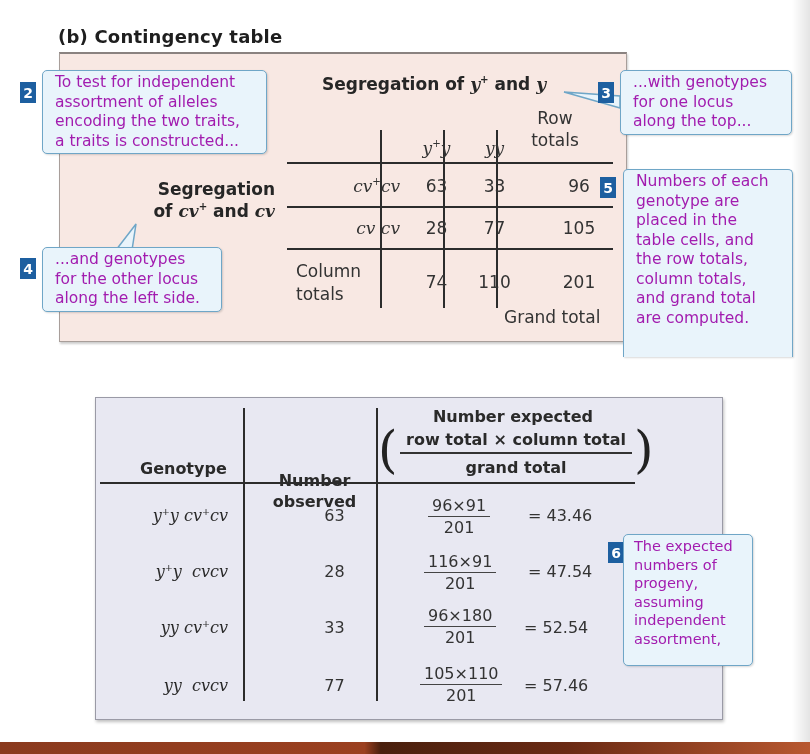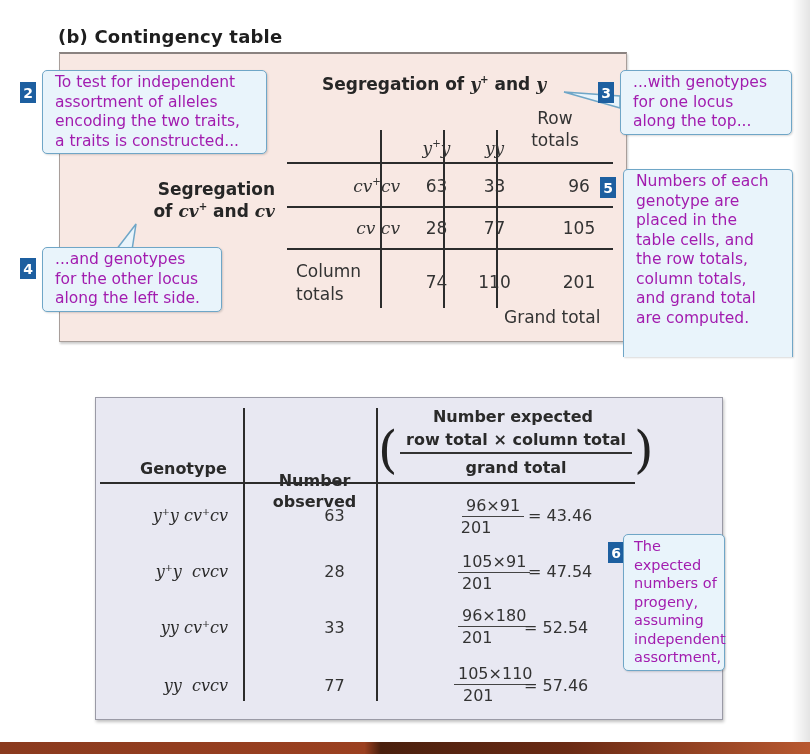--- a/index.html
+++ b/index.html
@@ -27,21 +27,21 @@
   
   .hline { background: #2c2c2c; height: 2px; }
   .vline { background: #2c2c2c; width: 2px; }
   .cell { font-size: 17px; color: #333; text-align: center; margin-left: 24px; }
   .lbl { font-size: 17px; color: #333; }
 
   
   .bottom-panel { left: 95px; top: 397px; width: 628px; height: 323px; background: #e8e8f2; border: 1.5px solid #9a9aa6; box-shadow: 1px 2px 3px rgba(0,0,0,0.25); }
   .bh { font-size: 16px; font-weight: bold; color: #2a2a2a; text-align: center; }
   .frac { display: flex; flex-direction: column; align-items: center; font-size: 16px; color: #333; }
-  .frac .num { padding: 0 4px 1px; border-bottom: 1.5px solid #444; margin-left: 34px; }
+  .frac .num { padding: 0 4px 1px; border-bottom: 1.5px solid #444; }
   .frac .den { padding-top: 1px; }
   .eq { font-size: 16px; color: #333; }
 
   
   .bottom-bar { left: 0; top: 742px; width: 810px; height: 12px; background: linear-gradient(90deg, #8a3a1e 0%, #9b4020 45%, #4a200e 47%, #6a2a14 70%, #b85830 100%); }
   .right-shade { left: 792px; top: 0; width: 18px; height: 754px; background: linear-gradient(90deg, rgba(255,255,255,0), rgba(210,210,210,0.6)); }
 </style>
 </head>
 <body>
 
@@ -167,21 +167,21 @@
   <div class="den">201</div>
 </div>
 <div class="abs eq" style="left:528px; top:506px;">= 43.46</div>
 
 <div class="abs ital-n" style="left:100px; top:562px; width:128px; text-align:right; font-size:16px;">
   <span>y</span><sup>+</sup><span>y</span>&nbsp;
   <span>cvcv</span>
 </div>
 <div class="abs cell" style="left:245px; top:562px; width:131px; font-size:16px;">28</div>
 <div class="abs frac" style="left:424px; top:552px;">
-  <div class="num">105×91</div>
+  <div class="num">116×91</div>
   <div class="den">201</div>
 </div>
 <div class="abs eq" style="left:528px; top:562px;">= 47.54</div>
 
 <div class="abs ital-n" style="left:100px; top:618px; width:128px; text-align:right; font-size:16px;">
   <span>yy</span>
   <span>cv</span><sup>+</sup><span>cv</span>
 </div>
 <div class="abs cell" style="left:245px; top:618px; width:131px; font-size:16px;">33</div>
 <div class="abs frac" style="left:424px; top:606px;">
@@ -195,21 +195,21 @@
   <span>cvcv</span>
 </div>
 <div class="abs cell" style="left:245px; top:676px; width:131px; font-size:16px;">77</div>
 <div class="abs frac" style="left:420px; top:664px;">
   <div class="num">105×110</div>
   <div class="den">201</div>
 </div>
 <div class="abs eq" style="left:524px; top:676px;">= 57.46</div>
 
 <div class="abs badge" style="left:608px; top:542px;">6</div>
-<div class="abs callout" style="left:623px; top:534px; width:102px; font-size:14.5px; line-height:18.5px; padding:2px 4px 3px 10px;">
+<div class="abs callout" style="left:623px; top:534px; width:130px; font-size:14.5px; line-height:18.5px; padding:2px 4px 17px 10px;">
   <div>The expected</div>
   <div>numbers of</div>
   <div>progeny,</div>
   <div>assuming</div>
   <div>independent</div>
   <div>assortment,</div>
 </div>
 
 <div class="abs right-shade"></div>
 <div class="abs bottom-bar"></div>

